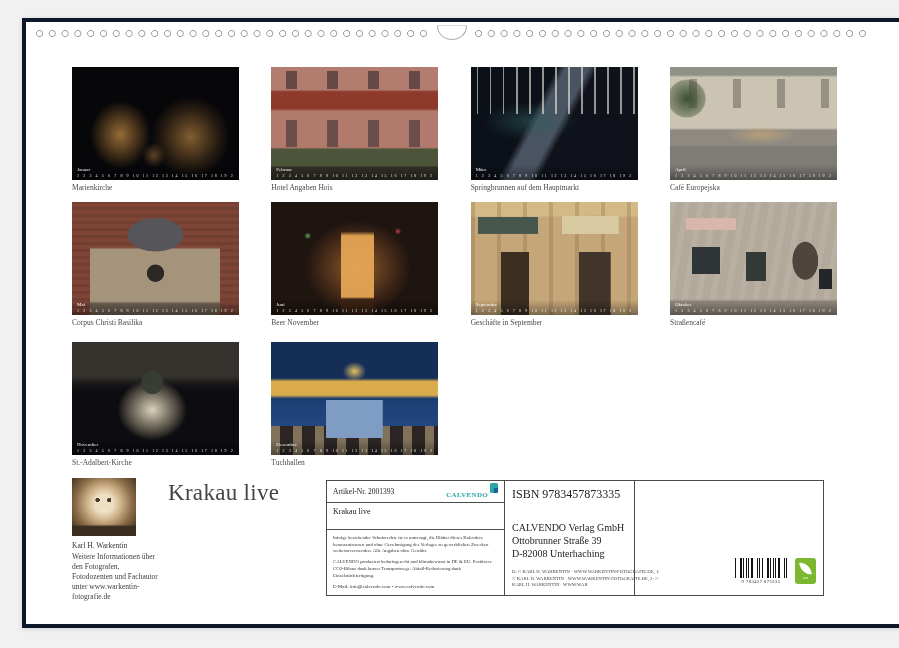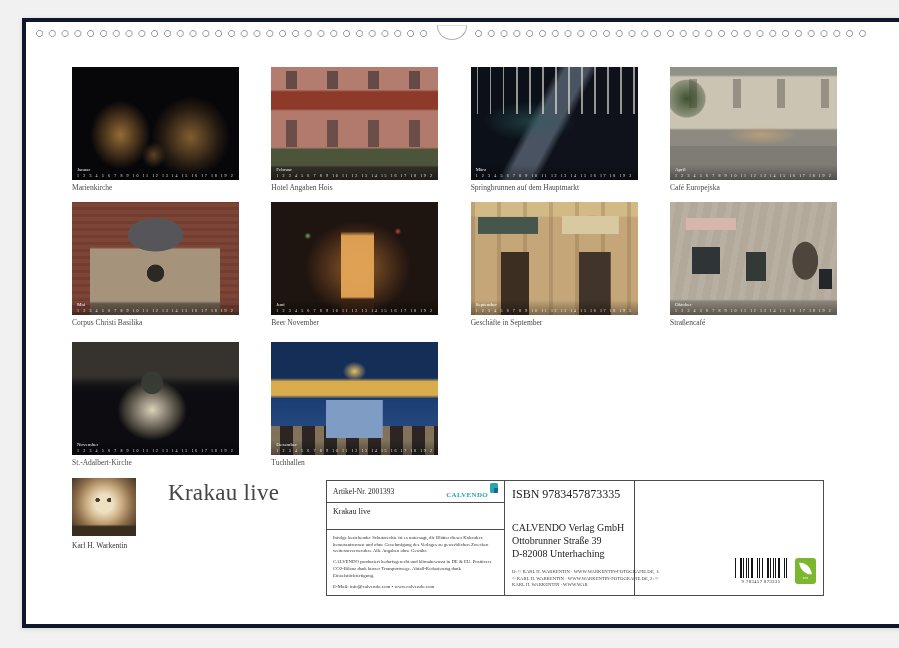--- a/index.html
+++ b/index.html
@@ -258,20 +258,25 @@
           <span class="d">1 2 3 4 5 6 7 8 9 10 11 12 13 14 15 16 17 18 19 20 21 22 23 24 25 26 27 28 29 30 31</span>
         </div>
       </div>
       <figcaption class="cap">Tuchhallen</figcaption>
     </figure>
 
   </div>
 
   <div class="portrait"></div>
   <div class="author-name">Karl H. Warkentin</div>
+  <div class="author-info">Weitere Informationen über
+den Fotografen,
+Fotodozenten und Fachautor
+unter www.warkentin-
+fotografie.de</div>
 
   <div class="big-title">Krakau live</div>
 
   <div class="infobox">
 
     <div class="cell-a">
       <div class="row-article">
         <span class="article-label">Artikel-Nr. 2001393</span>
         <span class="logo">
           <span class="logo-words">

